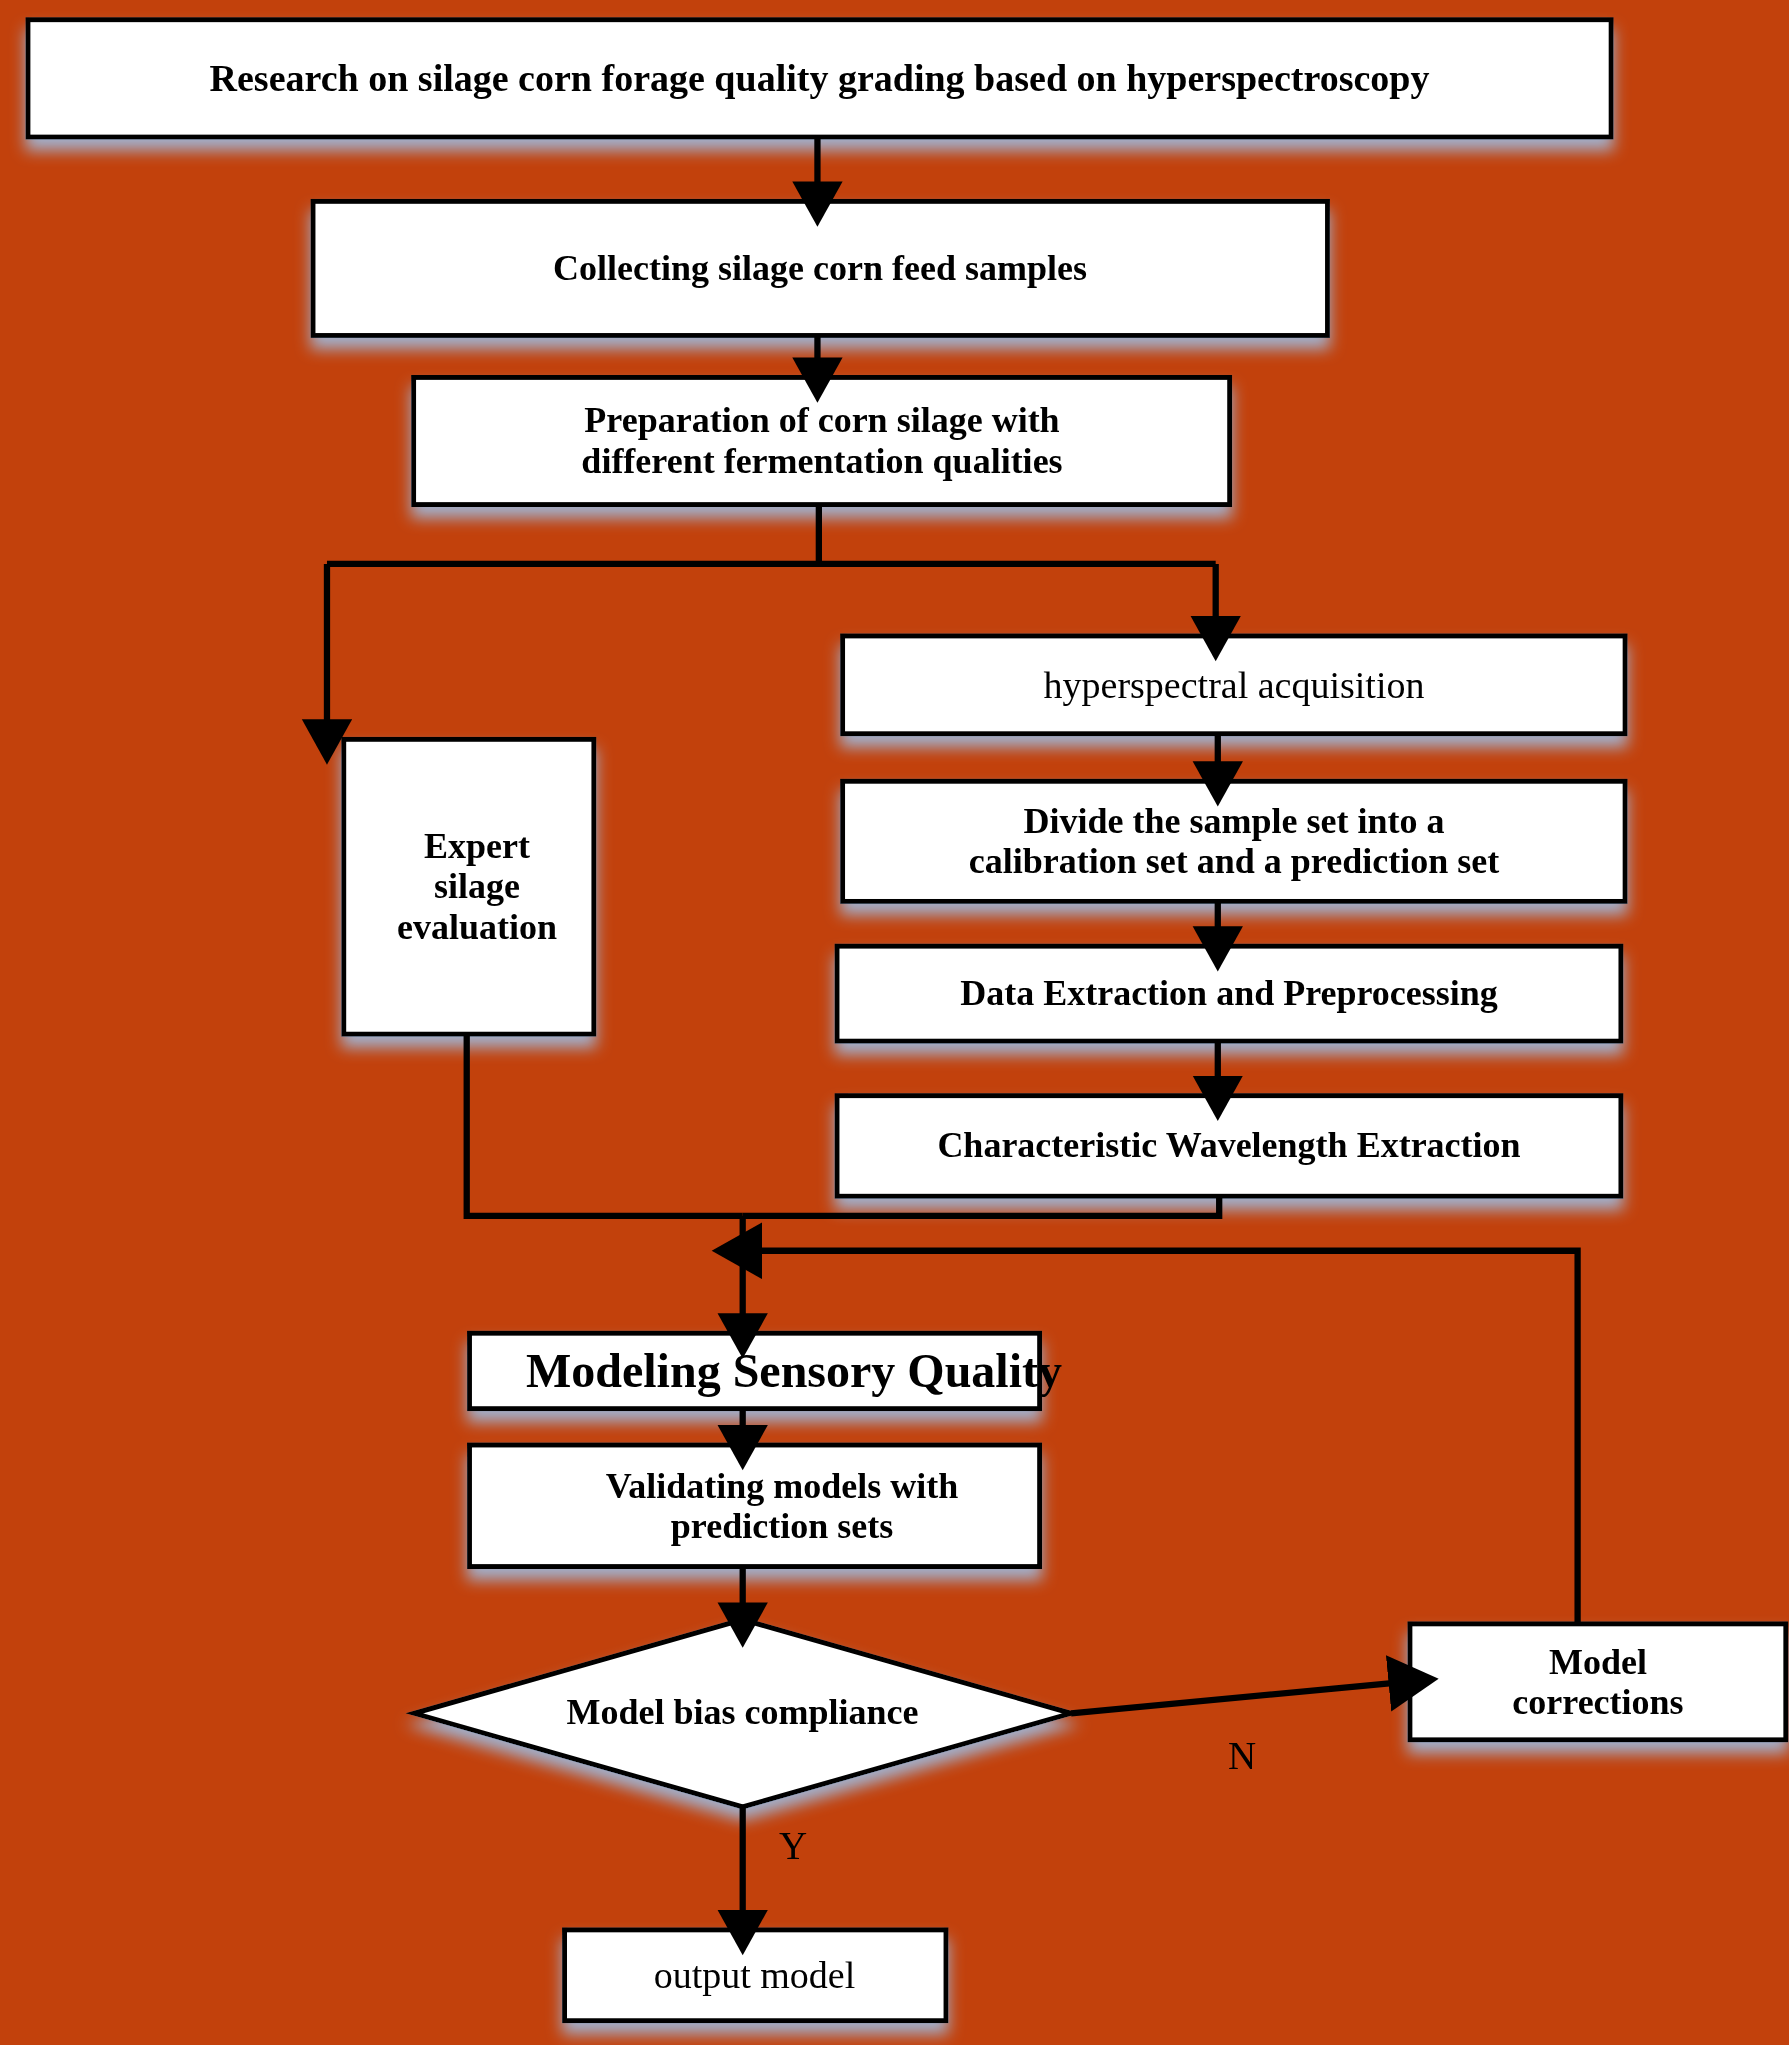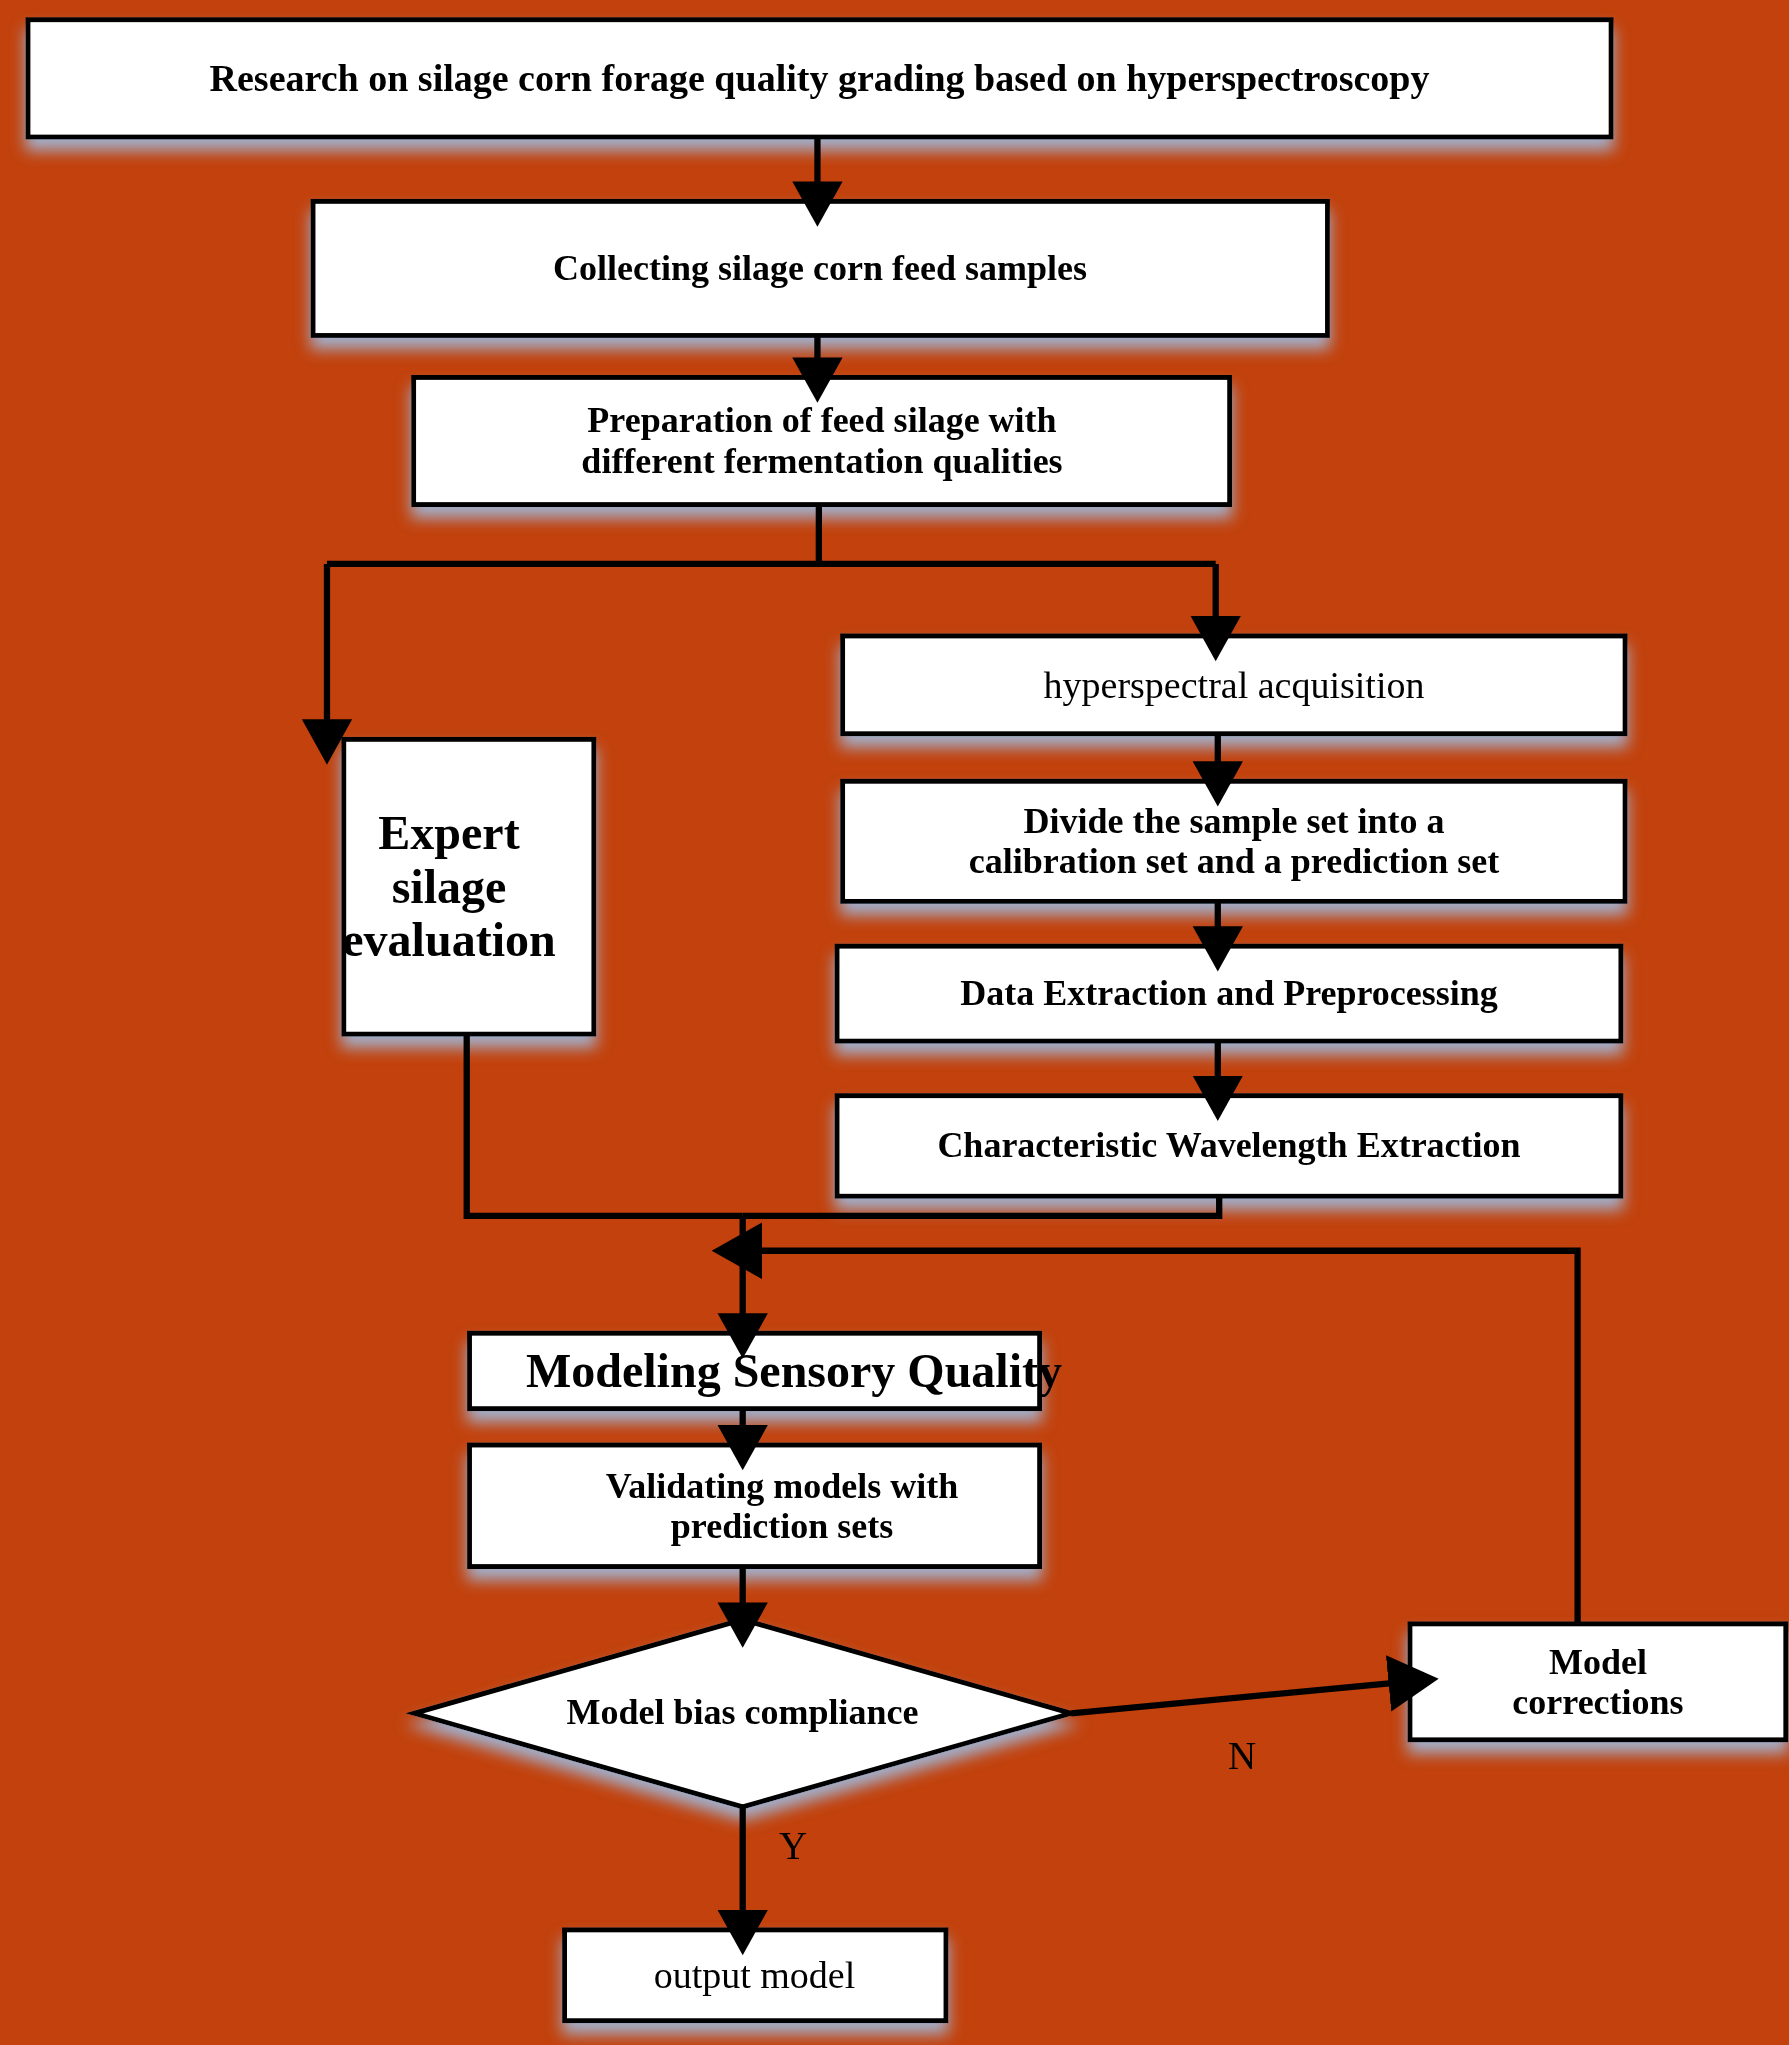--- a/index.html
+++ b/index.html
@@ -86,25 +86,25 @@
 
       <line x1="1063" y1="2586" x2="1063" y2="2746" marker-end="url(#arrow)"></line>
     </g>
   </svg>
 
   <div class="nodeText bold" style="left:28px;top:19.6px;width:1583px;height:117px;font-size:38px;">Research on silage corn forage quality grading based on hyperspectroscopy</div>
 
   <div class="nodeText bold" style="left:313px;top:201px;width:1014px;height:134px;font-size:36px;">Collecting silage corn feed samples</div>
 
   <div class="nodeText bold" style="left:414px;top:377px;width:816px;height:127px;font-size:36px;flex-direction:column;">
-    <span>Preparation of feed silage with</span>
+    <span>Preparation of corn silage with</span>
     <span>different fermentation qualities</span>
   </div>
 
-  <div class="nodeText bold" style="left:324px;top:739px;width:250px;height:295px;font-size:48px;flex-direction:column;">
+  <div class="nodeText bold" style="left:352px;top:739px;width:250px;height:295px;font-size:36px;flex-direction:column;">
     <span>Expert</span>
     <span>silage</span>
     <span>evaluation</span>
   </div>
 
   <div class="nodeText" style="left:843px;top:636px;width:782px;height:98px;font-size:38px;">hyperspectral acquisition</div>
 
   <div class="nodeText bold" style="left:843px;top:781px;width:782px;height:120px;font-size:36px;flex-direction:column;">
     <span>Divide the sample set into a</span>
     <span>calibration set and a prediction set</span>

